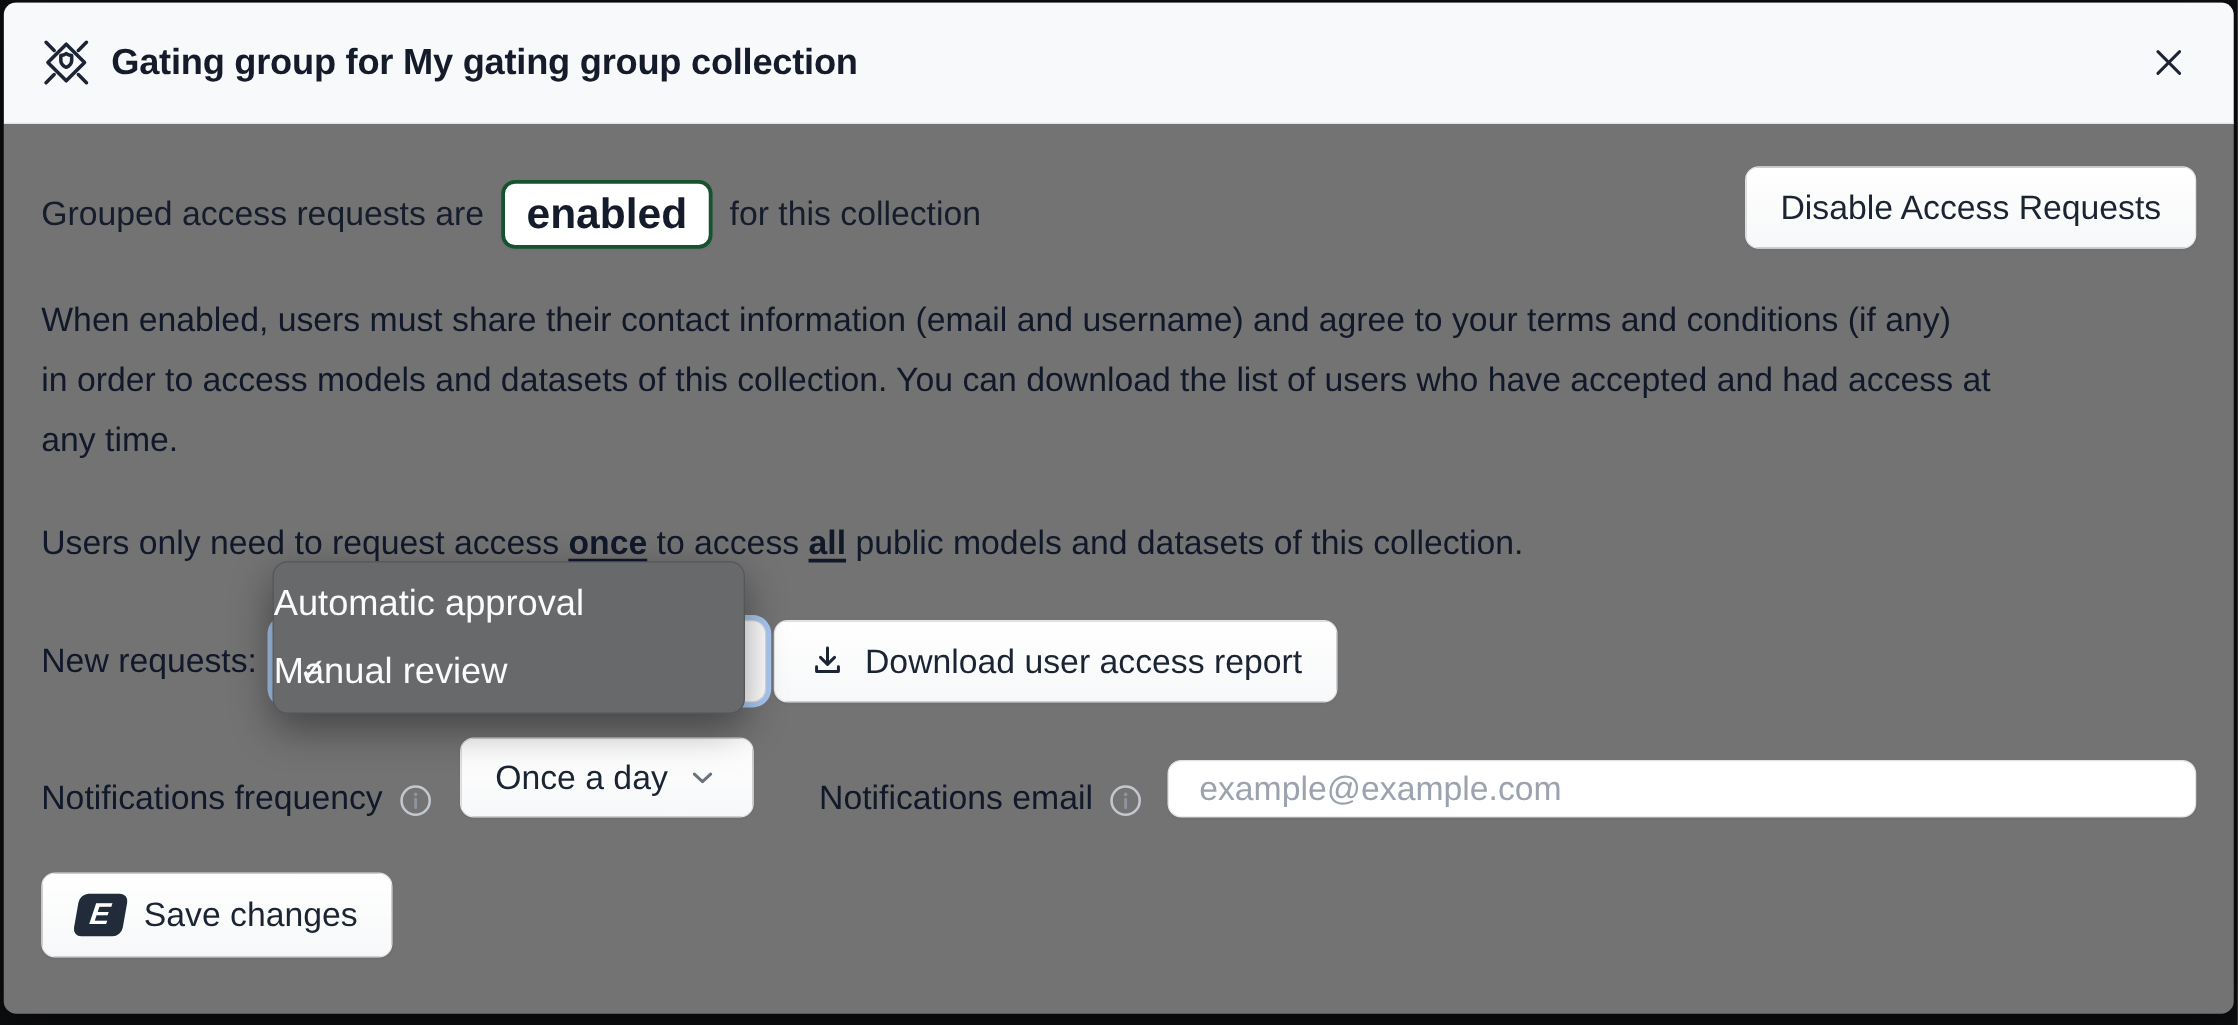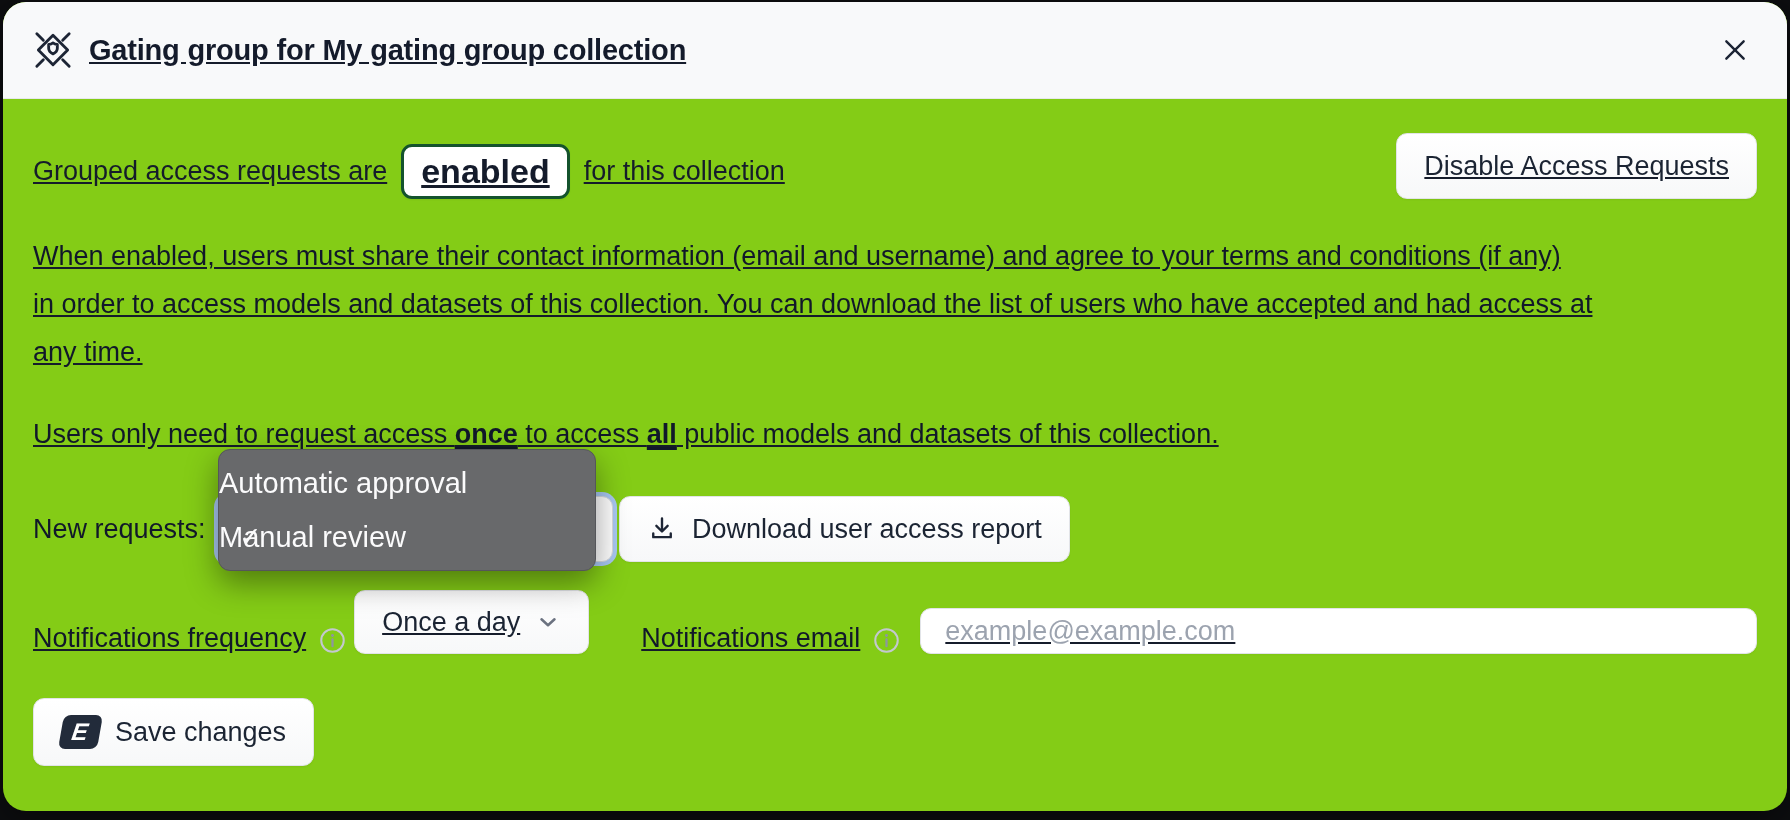--- a/index.html
+++ b/index.html
@@ -5,23 +5,22 @@
   * { margin:0; padding:0; box-sizing:border-box; }
   html,body { width:1790px; height:820px; }
   body {
     font-family:"Liberation Sans","DejaVu Sans",sans-serif;
     background:#0d0e10;
     color:#151c2b;
     overflow:hidden;
   }
   .modal {
     position:absolute; left:3px; top:2px; right:3px; bottom:9px;
-    background:#84cc16; border-radius:23px; overflow:hidden;
+    background:#737373; border-radius:10px; overflow:hidden;
     box-shadow:0 10px 40px rgba(0,0,0,.5);
-    text-decoration:underline;
   }
   
   .modal-header {
     height:97px; background:#f8f9fa; border-bottom:1px solid #e7e9ec;
     display:flex; align-items:center; justify-content:space-between;
     padding:0 30px;
   }
   .title-wrap { display:flex; align-items:center; gap:16px; }
   .title { font-size:29px; font-weight:700; color:#141b2b; letter-spacing:-.2px; }
   .close-btn {
@@ -68,21 +67,21 @@
     position:relative; height:54px; display:flex; align-items:center;
     font-size:29px; color:#fbfbfc; cursor:pointer;
   }
   .dropdown-check {
     position:absolute; left:20px; top:50%; transform:translateY(-50%);
     font-size:27px; color:#fbfbfc;
   }
   
   .notif-row { margin-top:28px; display:flex; align-items:flex-end; }
   .info-icon { margin-left:13px; line-height:0; }
-  .notif-select { margin-left:8px; height:64px; }
+  .notif-select { margin-left:22px; height:64px; }
   .email-label { margin-left:52px; }
   .email-input {
     flex:1; margin-left:20px; height:46px;
     border:1px solid #e2e4e8; border-radius:11px; padding:0 24px;
     font-family:inherit; font-size:27px; color:#11182a;
     box-shadow:0 1px 2px rgba(0,0,0,.04); outline:none;
   }
   .email-input::placeholder { color:#9ca3af; }
   
   .save-row { margin-top:44px; }

